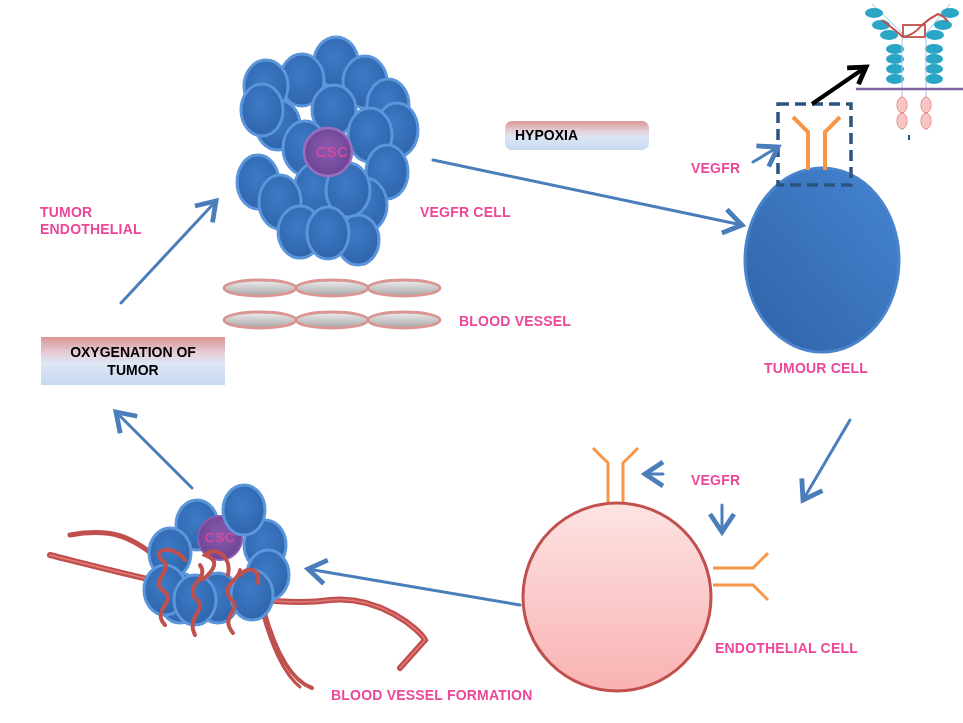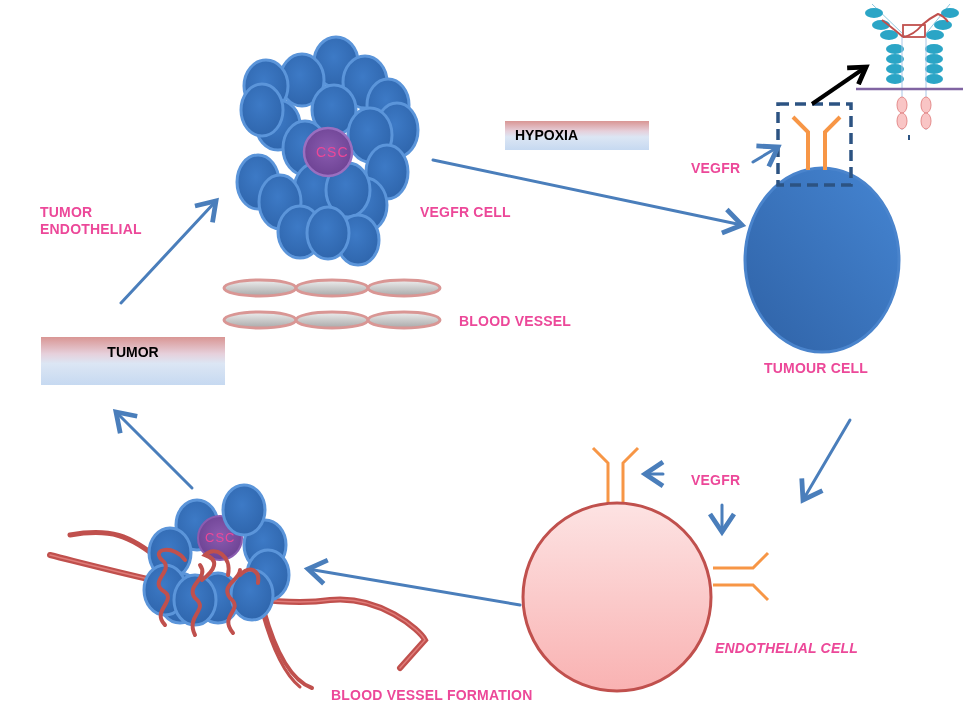--- a/index.html
+++ b/index.html
@@ -171,23 +171,24 @@
 </svg>
 
 <div class="lbl" style="left:316px;top:144px;font-weight:normal;letter-spacing:1px;">CSC</div>
 <div class="lbl" style="left:420px;top:204px;">VEGFR CELL</div>
 <div class="lbl" style="left:459px;top:313px;">BLOOD VESSEL</div>
 <div class="lbl" style="left:40px;top:204px;line-height:17px;">
   <div>TUMOR</div>
   <div>ENDOTHELIAL</div>
 </div>
 <div class="box" style="left:41px;top:337px;width:184px;height:48px;text-align:center;line-height:18px;padding-top:6px;box-sizing:border-box;">
+  <div>OXYGENATION  OF</div>
   <div>TUMOR</div>
 </div>
-<div class="box" style="left:505px;top:121px;width:144px;height:29px;padding-left:10px;line-height:29px;box-sizing:border-box;">
+<div class="box" style="left:505px;top:121px;width:144px;height:29px;padding-left:10px;line-height:29px;box-sizing:border-box;border-radius:7px;">
   <span>HYPOXIA</span>
 </div>
 <div class="lbl" style="left:691px;top:160px;">VEGFR</div>
 <div class="lbl" style="left:764px;top:360px;">TUMOUR CELL</div>
 <div class="lbl" style="left:691px;top:472px;">VEGFR</div>
-<div class="lbl" style="left:715px;top:640px;font-style:italic;">ENDOTHELIAL CELL</div>
+<div class="lbl" style="left:715px;top:640px;">ENDOTHELIAL CELL</div>
 <div class="lbl" style="left:205px;top:530px;font-weight:normal;font-size:13px;letter-spacing:1px;">CSC</div>
 <div class="lbl" style="left:331px;top:687px;">BLOOD  VESSEL FORMATION</div>
 
 </body></html>

